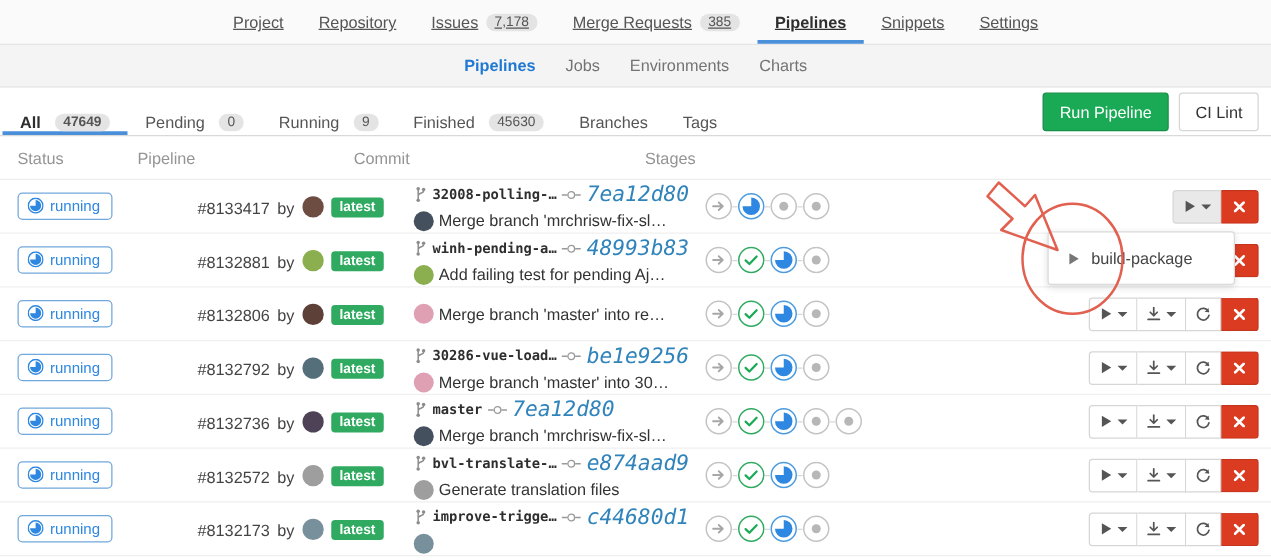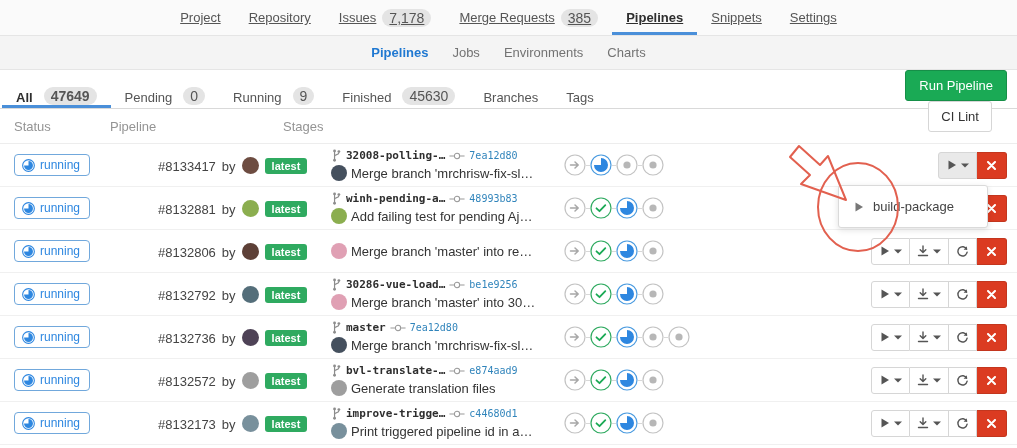--- a/index.html
+++ b/index.html
@@ -7,34 +7,34 @@
     width: 1017px; height: 448px; overflow: hidden; position: relative;
     background: #fff; color: #333;
     font-family: "Liberation Sans", sans-serif;
   }
   
   .topnav { height: 36px; background: #fafafa; border-bottom: 1px solid #e5e5e5;
             display: flex; justify-content: center; }
   .topnav-item { display: flex; align-items: center; gap: 6px; padding: 3px 14px 0 14px;
             font-size: 13px; color: #555; border-bottom: 3px solid transparent; cursor: pointer; text-decoration: underline; }
   .topnav-item.active { font-weight: bold; color: #2e2e2e; border-bottom-color: #4a8fd9; }
-  .count-badge { background: #e4e4e4; color: #555; border-radius: 9px; padding: 1px 7px; font-size: 14px; }
+  .count-badge { background: #e4e4e4; color: #555; border-radius: 9px; padding: 1px 7px; font-size: 11px; }
   
   .subnav { height: 34px; background: #f4f4f4; border-bottom: 1px solid #e5e5e5;
             display: flex; justify-content: center; align-items: center; }
   .subnav-item { padding: 0 12px; font-size: 13px; color: #737373; cursor: pointer; }
   .subnav-item.active { color: #1f78d1; font-weight: bold; }
   
   .tabsbar { height: 39px; border-bottom: 1px solid #d9d9d9; display: flex; align-items: stretch;
              padding: 0 10px 0 2px; }
   .tab { display: flex; align-items: flex-end; gap: 11px; font-size: 13px; color: #555;
          padding: 2px 14px 0 14px; border-bottom: 3px solid transparent; cursor: pointer; }
   .tab.active { color: #2e2e2e; font-weight: bold; border-bottom-color: #4a8fd9; }
   .tabsbar-spacer { flex: 1; }
-  .tabsbar-buttons { display: flex; align-items: center; flex-direction: column; }
+  .tabsbar-buttons { display: flex; align-items: center; }
   .btn-green { background: #1aaa55; border: 1px solid #168f48; color: #fff; font-size: 13px;
                padding: 7px 13px; border-radius: 3px; cursor: pointer; font-family: inherit; }
   .btn-default { background: #fff; border: 1px solid #d6d6d6; color: #333; font-size: 13px;
                padding: 7px 12px; border-radius: 3px; margin-left: 8px; cursor: pointer; font-family: inherit; }
   
   .thead { display: flex; height: 35px; align-items: center; padding-left: 14px;
            border-bottom: 1px solid #ededed; color: #949494; font-size: 13px; }
   .c-status { width: 96px; } .c-pipeline { width: 173px; } .c-commit { width: 233px; }
   .c-stages { flex: 1; } .c-actions { width: 132px; padding-right: 10px; }
   .row { display: flex; height: 43px; align-items: center; padding-left: 14px;
@@ -48,22 +48,22 @@
   .avatar { border-radius: 50%; display: inline-block; flex: none; }
   .user-avatar { width: 17px; height: 17px; cursor: pointer; }
   .commit-avatar { width: 16px; height: 16px; cursor: pointer; }
   .latest-badge { background: #2faa60; color: #fff; font-size: 11px; padding: 2px 7px;
          border-radius: 3px; font-weight: bold; }
   
   .commit-line { display: flex; align-items: center; gap: 4px; }
   .commit-line + .commit-line { margin-top: 3px; text-align: center; }
   .branch-name { font-family: "DejaVu Sans Mono", monospace; font-size: 11px; font-weight: bold;
          color: #2e2e2e; white-space: nowrap; cursor: pointer; }
-  .sha { font-family: "DejaVu Sans Mono", monospace; font-size: 10px; color: #3084bb;
-         white-space: nowrap; cursor: pointer; }
+  .sha { font-family: "DejaVu Sans Mono", monospace; font-size: 17px; color: #3084bb;
+         white-space: nowrap; cursor: pointer; font-style: italic; }
   .commit-msg { font-size: 13px; color: #333; white-space: nowrap; overflow: hidden;
          text-overflow: ellipsis; max-width: 196px; cursor: pointer; }
   
   .stages { display: flex; align-items: center; }
   .stage-connector { width: 4px; height: 1px; background: #d8d8d8; }
   .stage-icon { display: block; cursor: pointer; }
   
   .btn-group { display: flex; }
   .abtn { height: 27px; display: flex; align-items: center; justify-content: center; gap: 4px;
           border: 1px solid #d6d6d6; background: #fff; cursor: pointer; }
@@ -162,20 +162,21 @@
   <div class="tabsbar-spacer"></div>
   <div class="tabsbar-buttons">
     <button class="btn-green">Run Pipeline</button>
     <button class="btn-default">CI Lint</button>
   </div>
 </div>
 
 <div class="thead">
   <div class="c-status">Status</div>
   <div class="c-pipeline">Pipeline</div>
+  <div class="c-commit">Commit</div>
   <div class="c-stages">Stages</div>
   <div class="c-actions"></div>
 </div>
 
 <div>
     <div class="row">
     <div class="c-status">
       <span class="status-badge">
         <svg width="13" height="13" viewBox="0 0 14 14">
           <circle cx="7" cy="7" r="6.3" fill="none" stroke="#2e87e0" stroke-width="1.2"></circle>
@@ -723,21 +724,20 @@
         </svg>
         <span class="branch-name">improve-trigge…</span>
         <svg width="16" height="10" viewBox="0 0 18 10">
           <circle cx="9" cy="5" r="3" fill="none" stroke="#999" stroke-width="1.2"></circle>
           <path d="M0.5 5 H5.5 M12.5 5 H17.5" stroke="#999" stroke-width="1.2"></path>
         </svg>
         <span class="sha">c44680d1</span>
       </div>
       <div class="commit-line">
         <span class="avatar commit-avatar" style="background: rgb(120, 144, 156);"></span>
-        <span class="commit-msg">Print triggered pipeline id in a…</span>
       </div>
     </div>
     <div class="c-stages">
       <div class="stages">
           <svg class="stage-icon" width="22" height="22" viewBox="0 0 22 22">
     <circle cx="11" cy="11" r="10" fill="#fff" stroke="#c3c3c3" stroke-width="1.2"></circle>
     <path d="M6.5 11 H13.5 M11 8 L14.2 11 L11 14" fill="none" stroke="#a7a7a7" stroke-width="1.5" stroke-linecap="round" stroke-linejoin="round"></path>
   </svg>
           <span class="stage-connector"></span>
           <svg class="stage-icon" width="22" height="22" viewBox="0 0 22 22">

